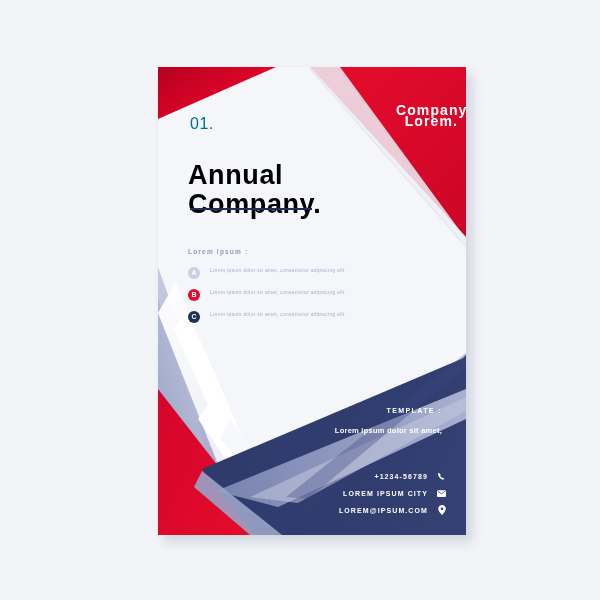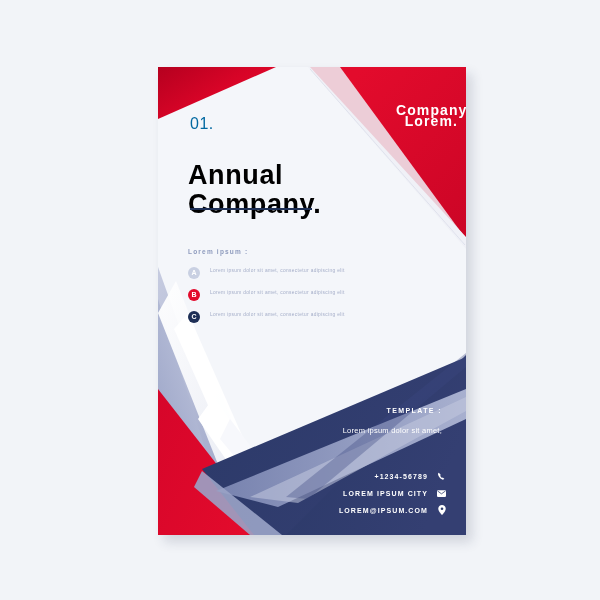--- a/index.html
+++ b/index.html
@@ -157,21 +157,21 @@
   }
 
   .tpl-body {
     position: absolute;
     right: 24px;
     top: 358px;
     width: 200px;
     text-align: right;
     font-size: 7.5px;
     line-height: 11px;
-    font-weight: normal;
+    font-weight: bold;
     letter-spacing: 0.25px;
     color: #ffffff;
   }
 
   .contacts {
     position: absolute;
     right: 20px;
     top: 402px;
     width: 210px;
   }

